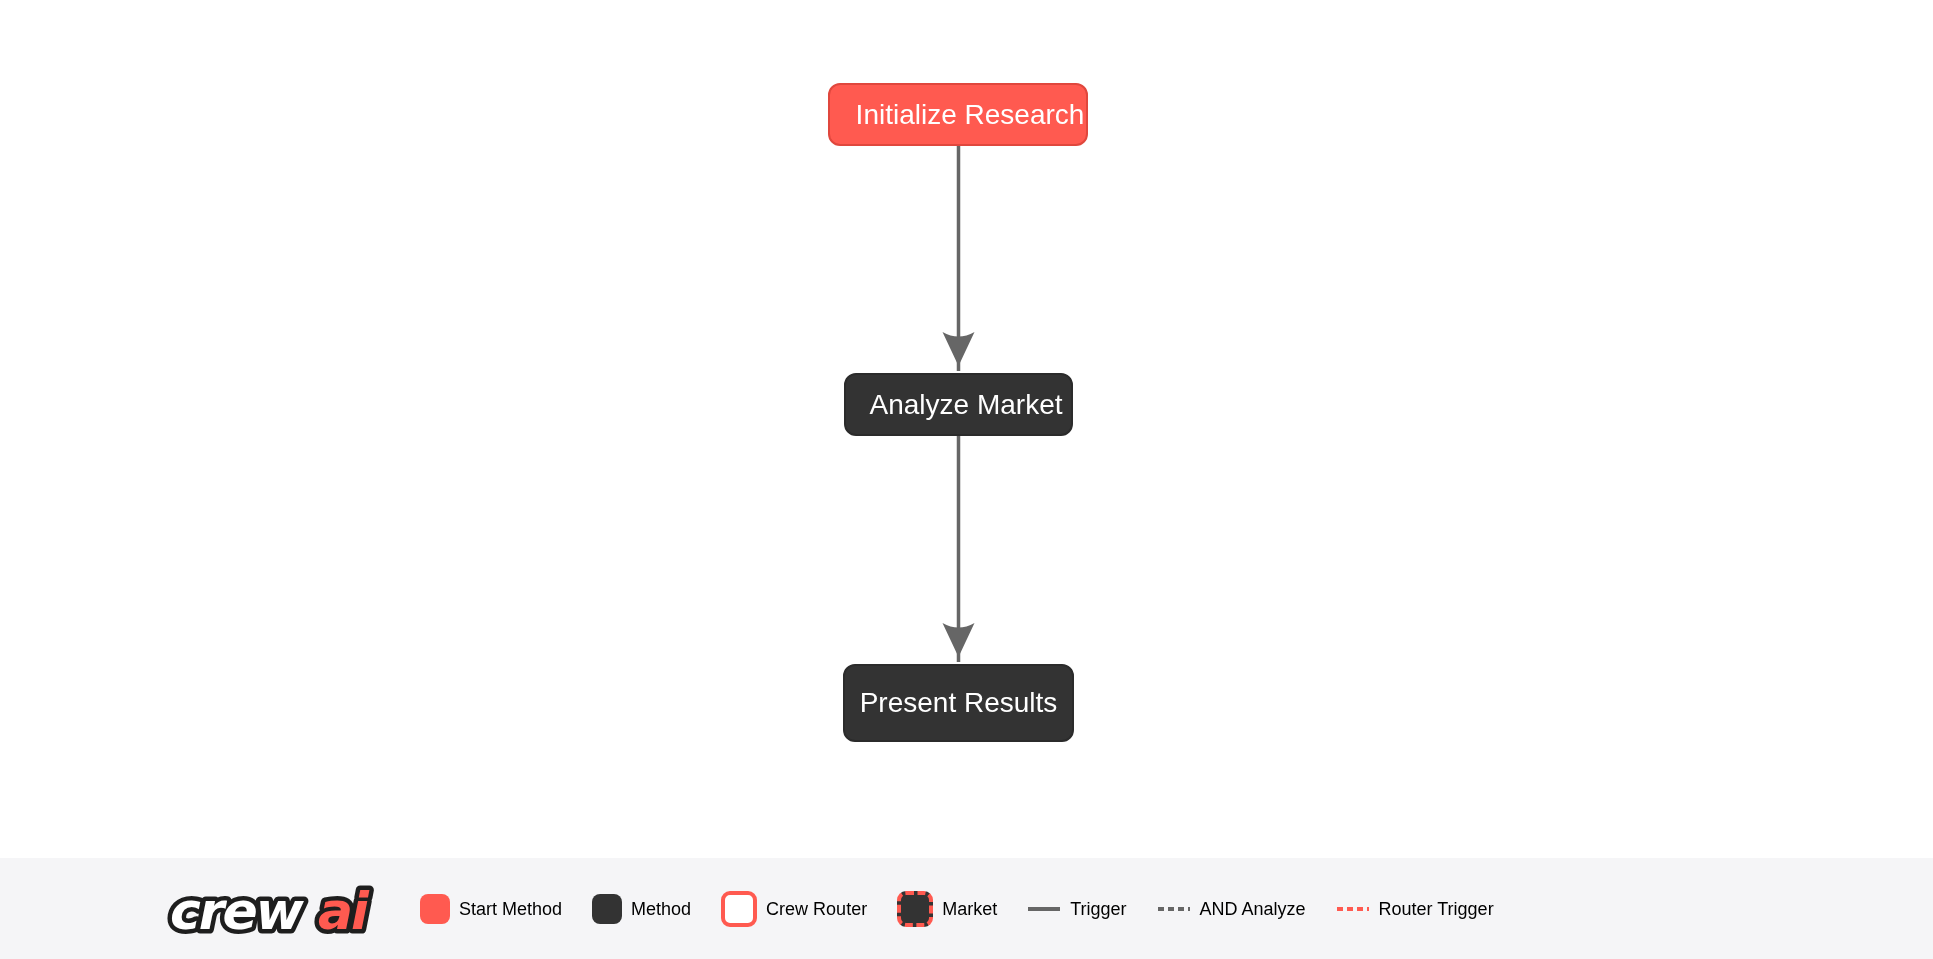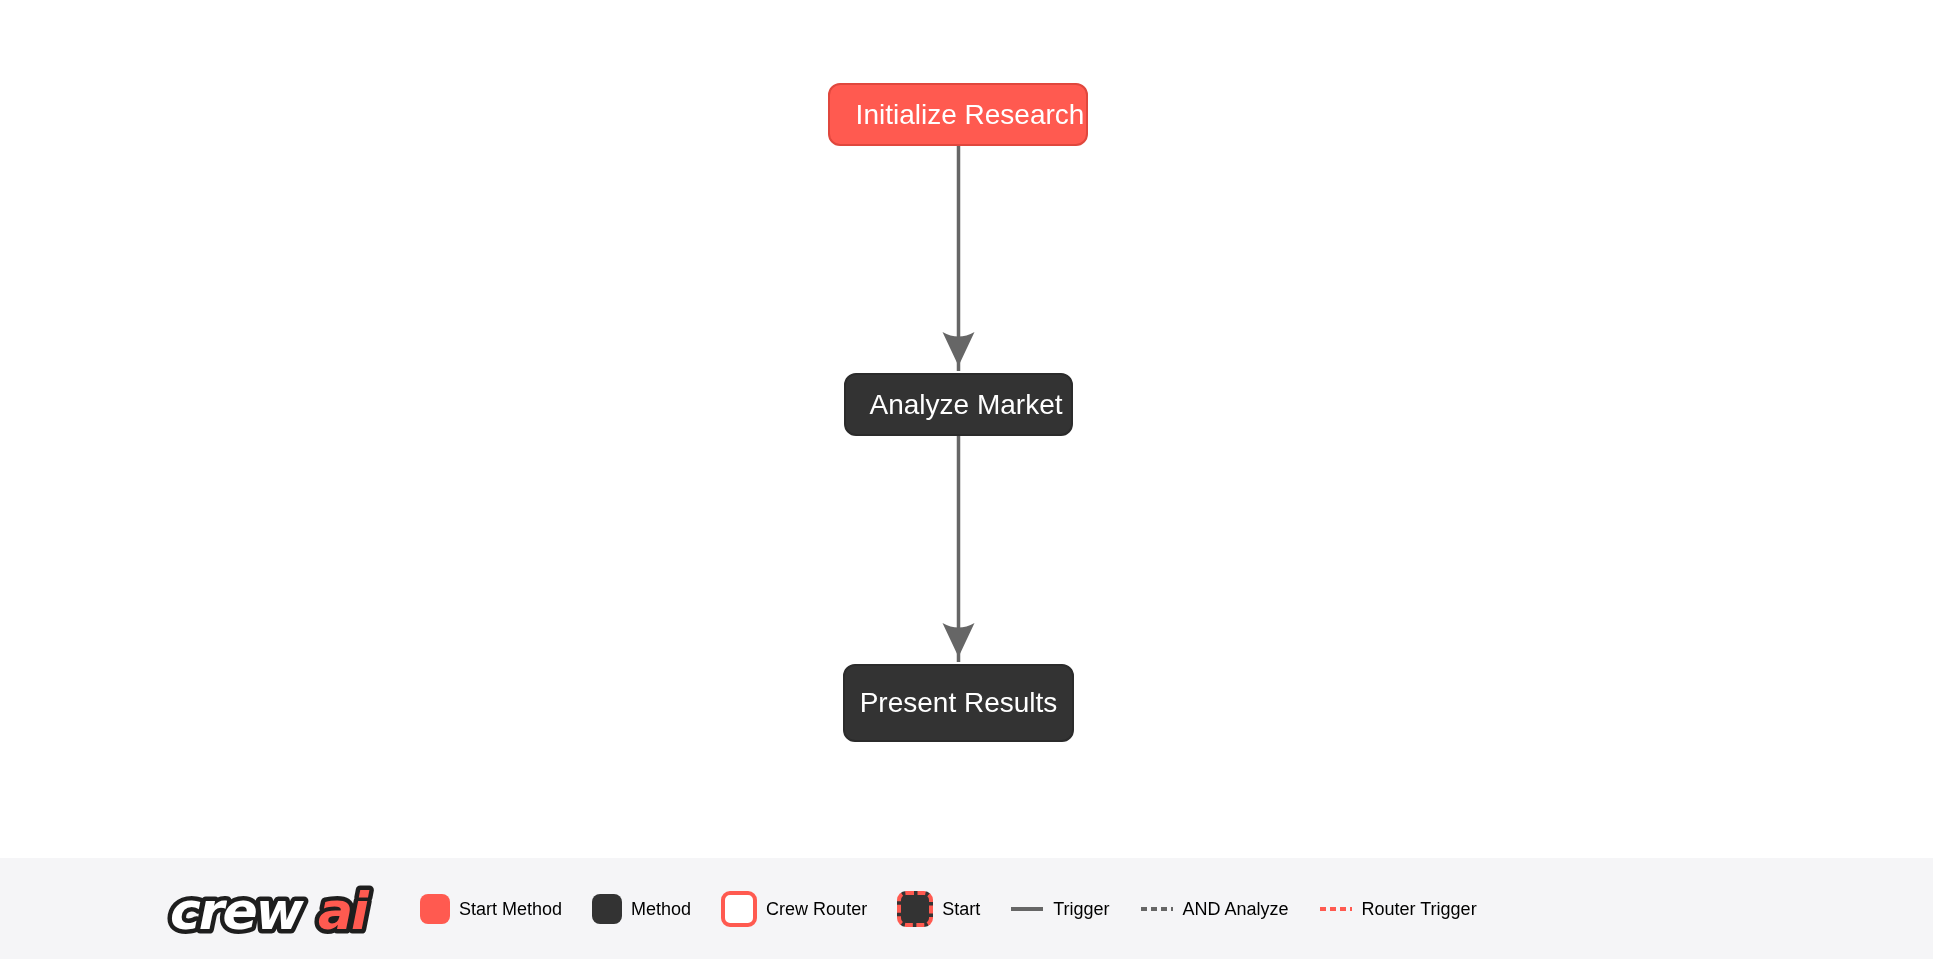--- a/index.html
+++ b/index.html
@@ -94,21 +94,21 @@
         <span class="legend-label">Method</span>
       </div>
 
       <div class="legend-item">
         <span class="swatch sw-crew"></span>
         <span class="legend-label">Crew Router</span>
       </div>
 
       <div class="legend-item">
         <span class="swatch sw-router"></span>
-        <span class="legend-label">Start</span>
+        <span class="legend-label">Market</span>
       </div>
 
       <div class="legend-item">
         <svg class="line-swatch" width="34" height="30" viewBox="0 0 34 30">
           <line x1="1" y1="15" x2="33" y2="15" style="stroke:var(--edge)" stroke-width="4"></line>
         </svg>
         <span class="legend-label">Trigger</span>
       </div>
 
       <div class="legend-item">

